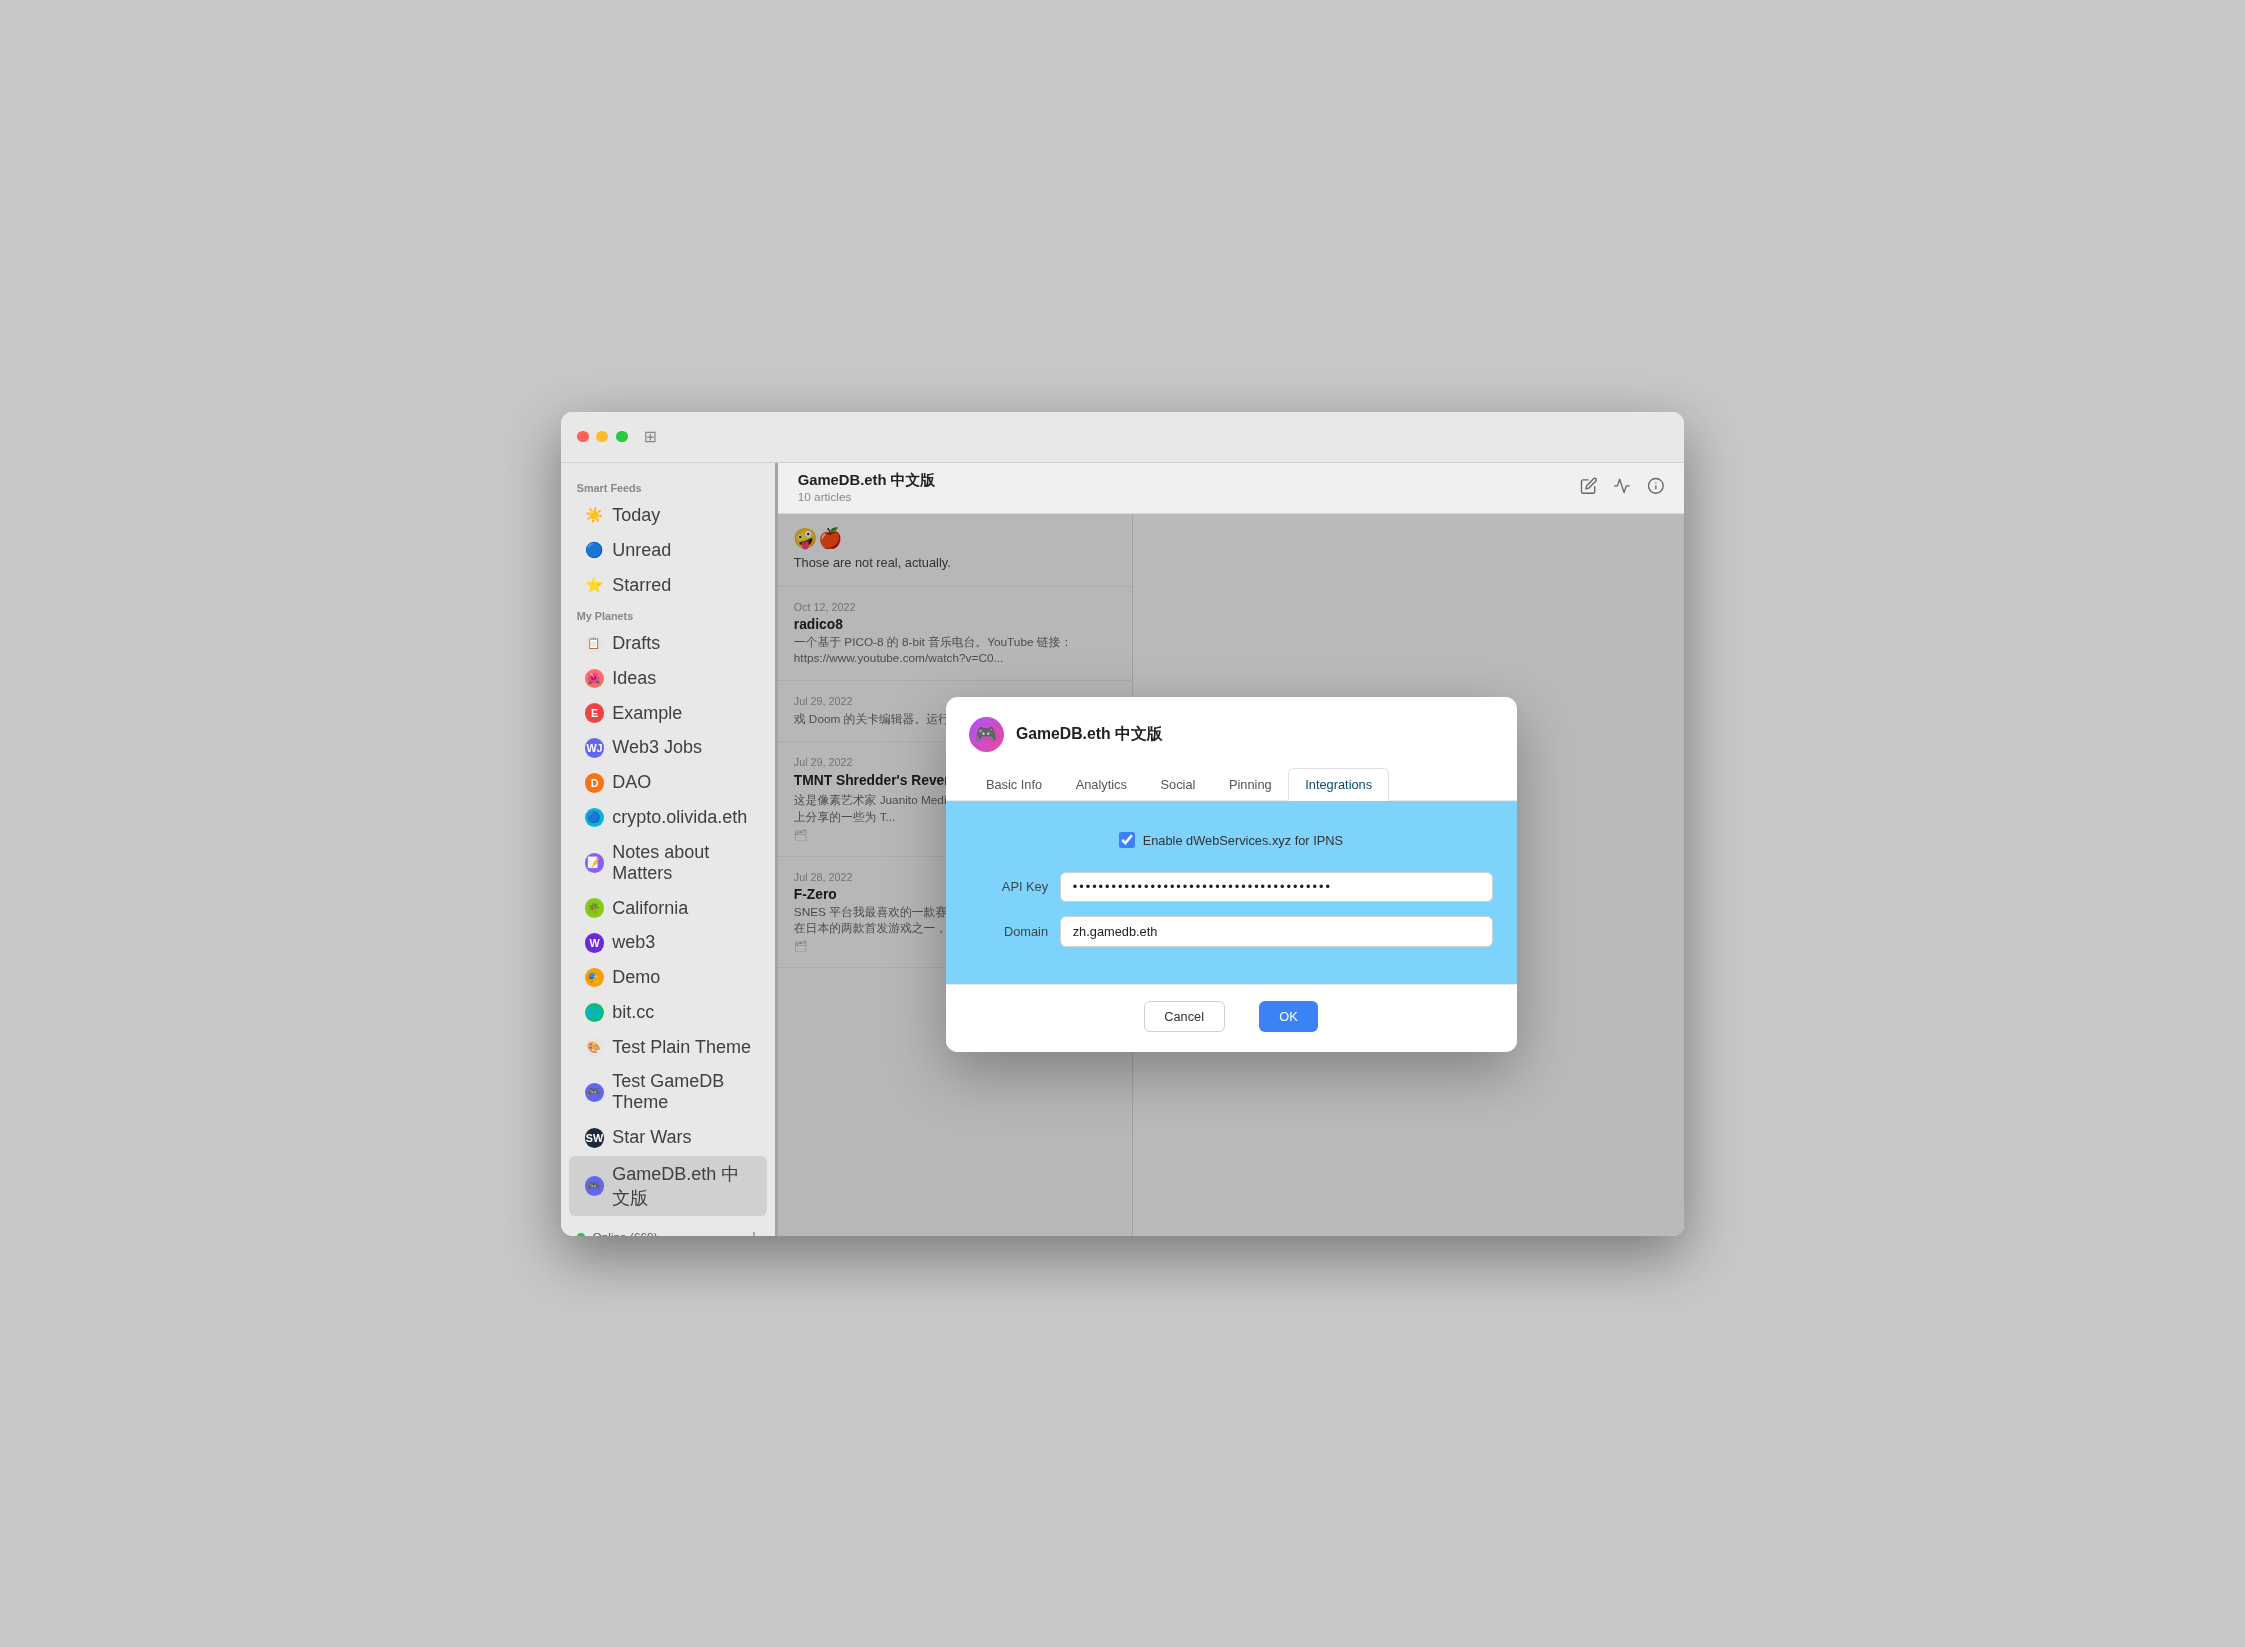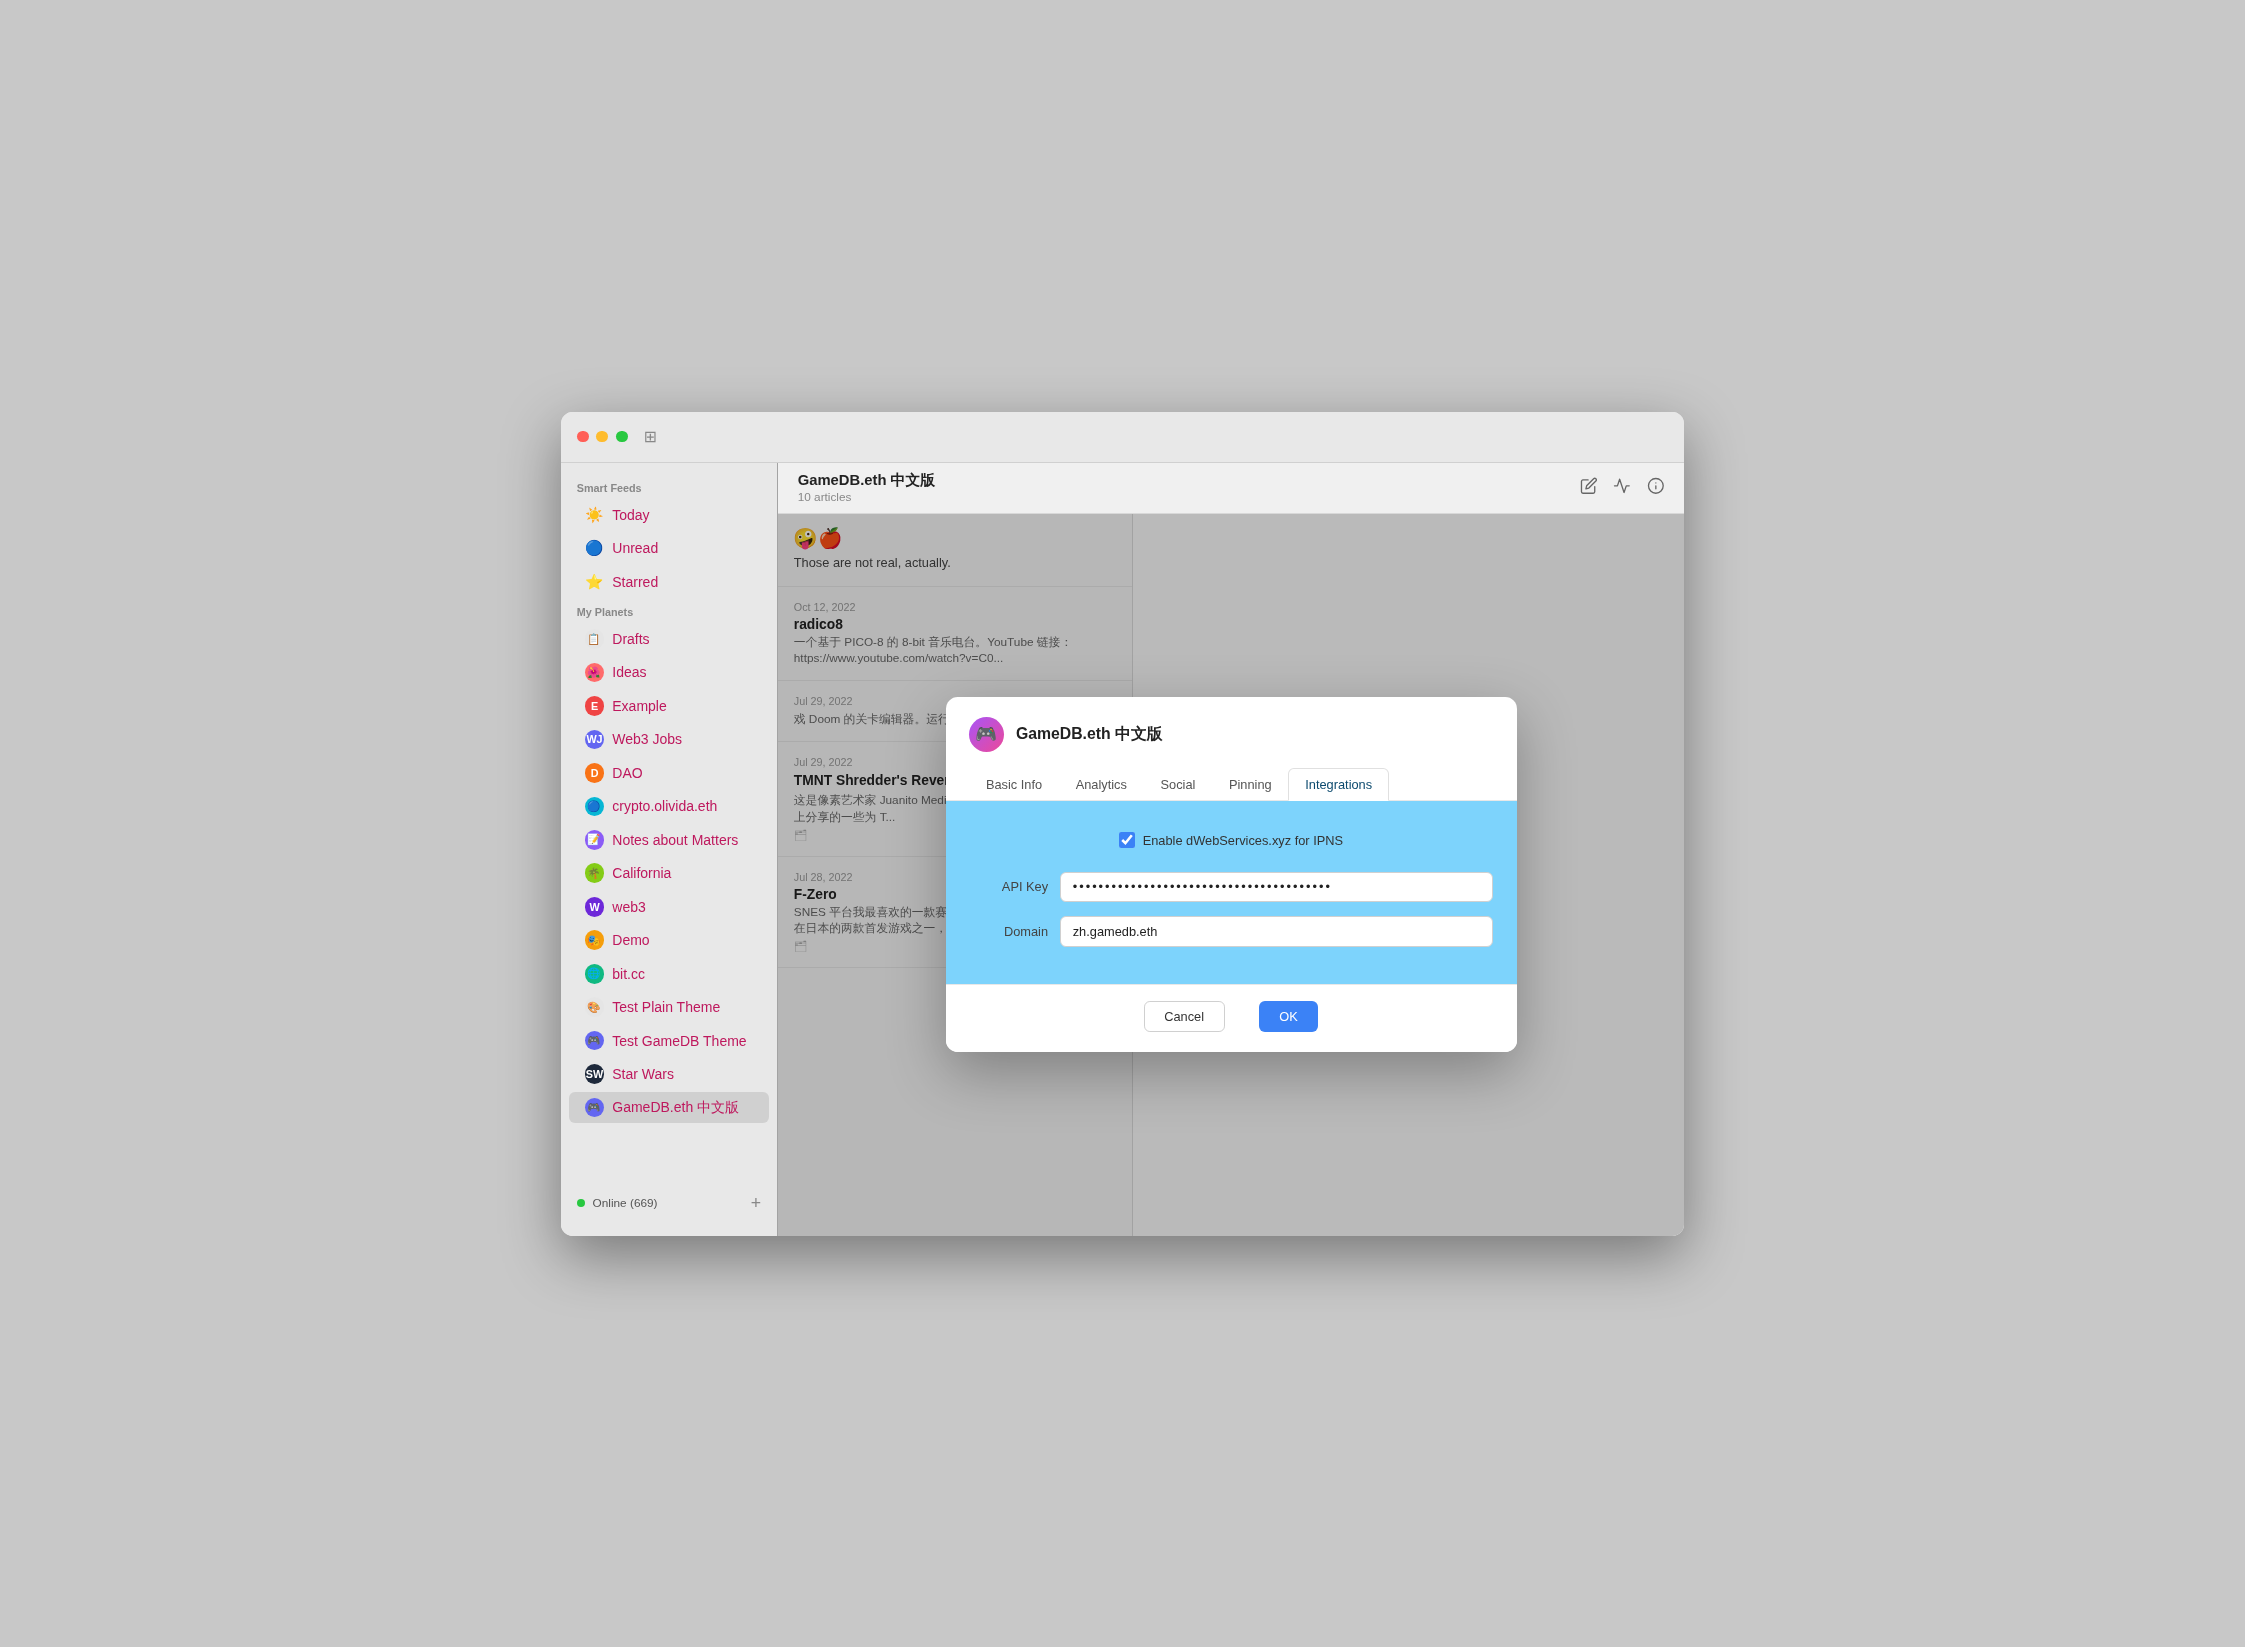--- a/index.html
+++ b/index.html
@@ -53,21 +53,21 @@
       display: flex;
       flex: 1;
       overflow: hidden;
     }
     .sidebar {
       width: 217px;
       background: #e8e8e8;
       display: flex;
       flex-direction: column;
       padding: 11.8px 0;
-      border-right: 1px solid #a3a3a3;
+      border-right: 3px solid #a3a3a3;
       overflow-y: auto;
     }
     .sidebar-section-label {
       font-size: 10.8px;
       color: #888;
       font-weight: 600;
       padding: 7.9px 15.8px 3.9px 15.8px;
       text-transform: none;
     }
     .sidebar-item {
@@ -96,22 +96,22 @@
       flex-shrink: 0;
       display: flex;
       align-items: center;
       justify-content: center;
       font-size: 10.8px;
       font-weight: 700;
       color: white;
       overflow: hidden;
     }
     .sidebar-item-label {
-      font-size: 14px;
-      color: #be185d;
+      font-size: 18px;
+      color: #404040;
     }
     .sidebar-footer {
       padding: 9.9px 15.8px;
       display: flex;
       align-items: center;
       gap: 7.9px;
       margin-top: auto;
     }
     .online-dot {
       width: 7.9px;

